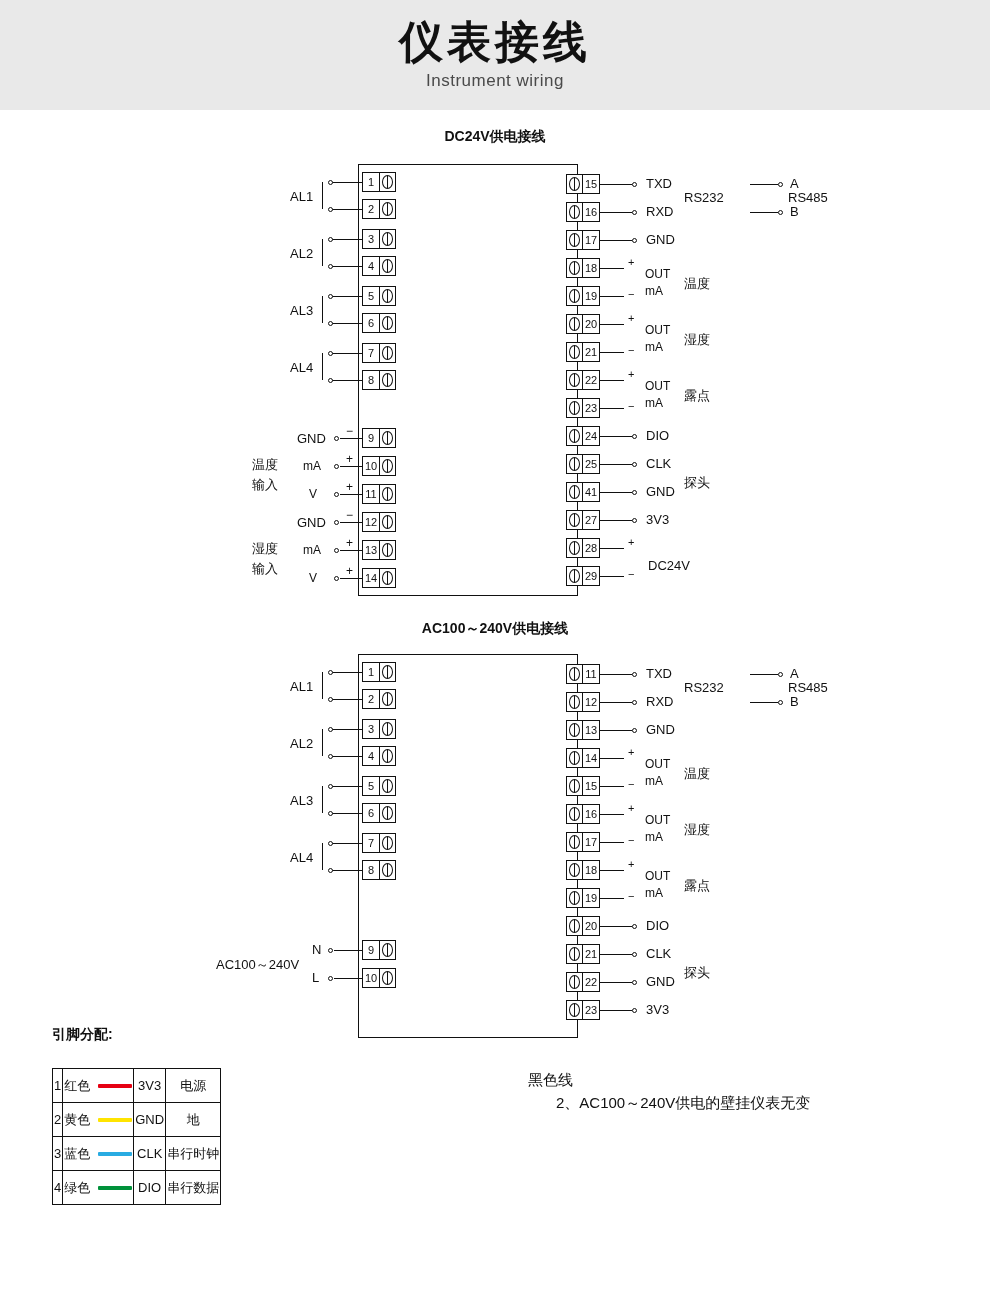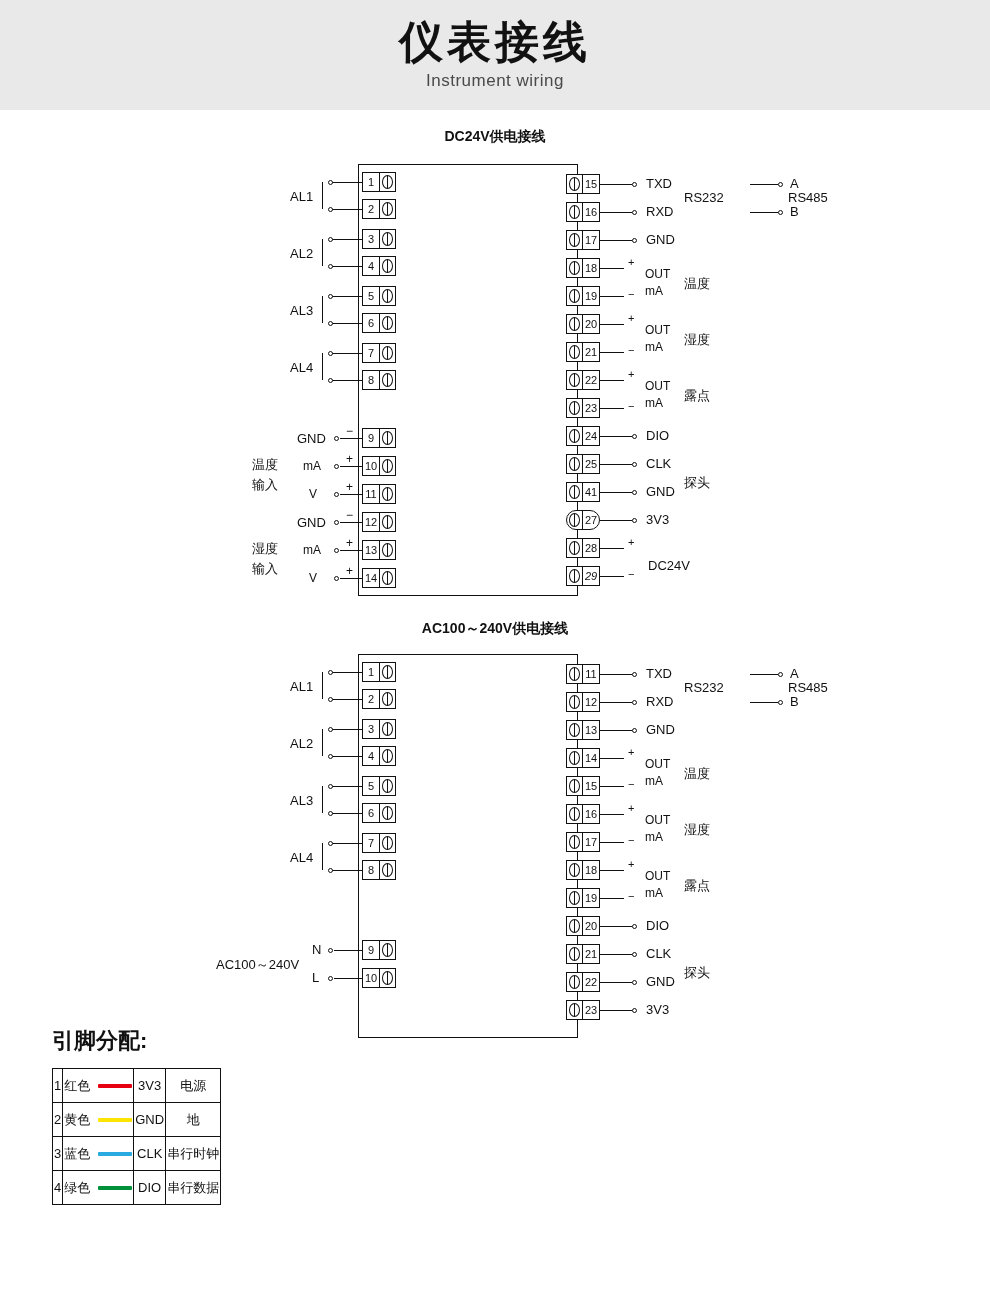--- a/index.html
+++ b/index.html
@@ -59,21 +59,21 @@
   
   .term.rev .screw{border-left:none;border-right:1px solid #111;}
   
   .h-line{position:absolute;height:1px;background:#111;}
   .v-line{position:absolute;width:1px;background:#111;}
   .dot{
     position:absolute;width:5px;height:5px;border:1px solid #111;border-radius:50%;
     background:#fff;box-sizing:border-box;
   }
   
-  .pintitle{position:absolute;font-size:22px;font-weight:bold;}
+  .pintitle{position:absolute;font-size:14px;font-weight:bold;}
   table.pins{
     position:absolute;border-collapse:collapse;font-size:13px;
   }
   table.pins th, table.pins td{
     border:1px solid #111;text-align:center;height:34px;box-sizing:border-box;
     font-weight:normal;
   }
   table.pins th{font-weight:normal;}
   .c-pin{width:70px;}
   .c-color{width:110px;}
@@ -261,29 +261,29 @@
     <span class="num">24</span>
   </div>
 <div class="term rev" style="left:566px;top:454px;">
     <span class="screw"></span>
     <span class="num">25</span>
   </div>
 <div class="term rev" style="left:566px;top:482px;">
     <span class="screw"></span>
     <span class="num">41</span>
   </div>
-<div class="term rev" style="left:566px;top:510px;border-radius:10px;">
+<div class="term rev" style="left:566px;top:510px;">
     <span class="screw"></span>
     <span class="num">27</span>
   </div>
 <div class="term rev" style="left:566px;top:538px;">
     <span class="screw"></span>
     <span class="num">28</span>
   </div>
-<div class="term rev" style="left:566px;top:566px;font-style:italic;">
+<div class="term rev" style="left:566px;top:566px;">
     <span class="screw"></span>
     <span class="num">29</span>
   </div>
 
 <div class="h-line" style="left:600px;top:184px;width:32px;"></div>
 <div class="dot" style="left:632px;top:182px;"></div>
 <div class="lbl" style="left:646px;top:176px;">TXD</div>
 
 <div class="h-line" style="left:600px;top:212px;width:32px;"></div>
 <div class="dot" style="left:632px;top:210px;"></div>
@@ -584,13 +584,15 @@
         <span class="swatch" id="sw3" style="background: rgb(0, 145, 58);"></span>
       </div>
     </td>
     <td>DIO</td>
     <td>串行数据</td>
   </tr>
 </tbody>
   </table>
 
 <div class="notes" style="left:528px;top:1068px;">
+  <p>黑色线</p>
+  <p class="ind">2、AC100～240V供电的壁挂仪表无变</p>
 </div>
 
 </body></html>

